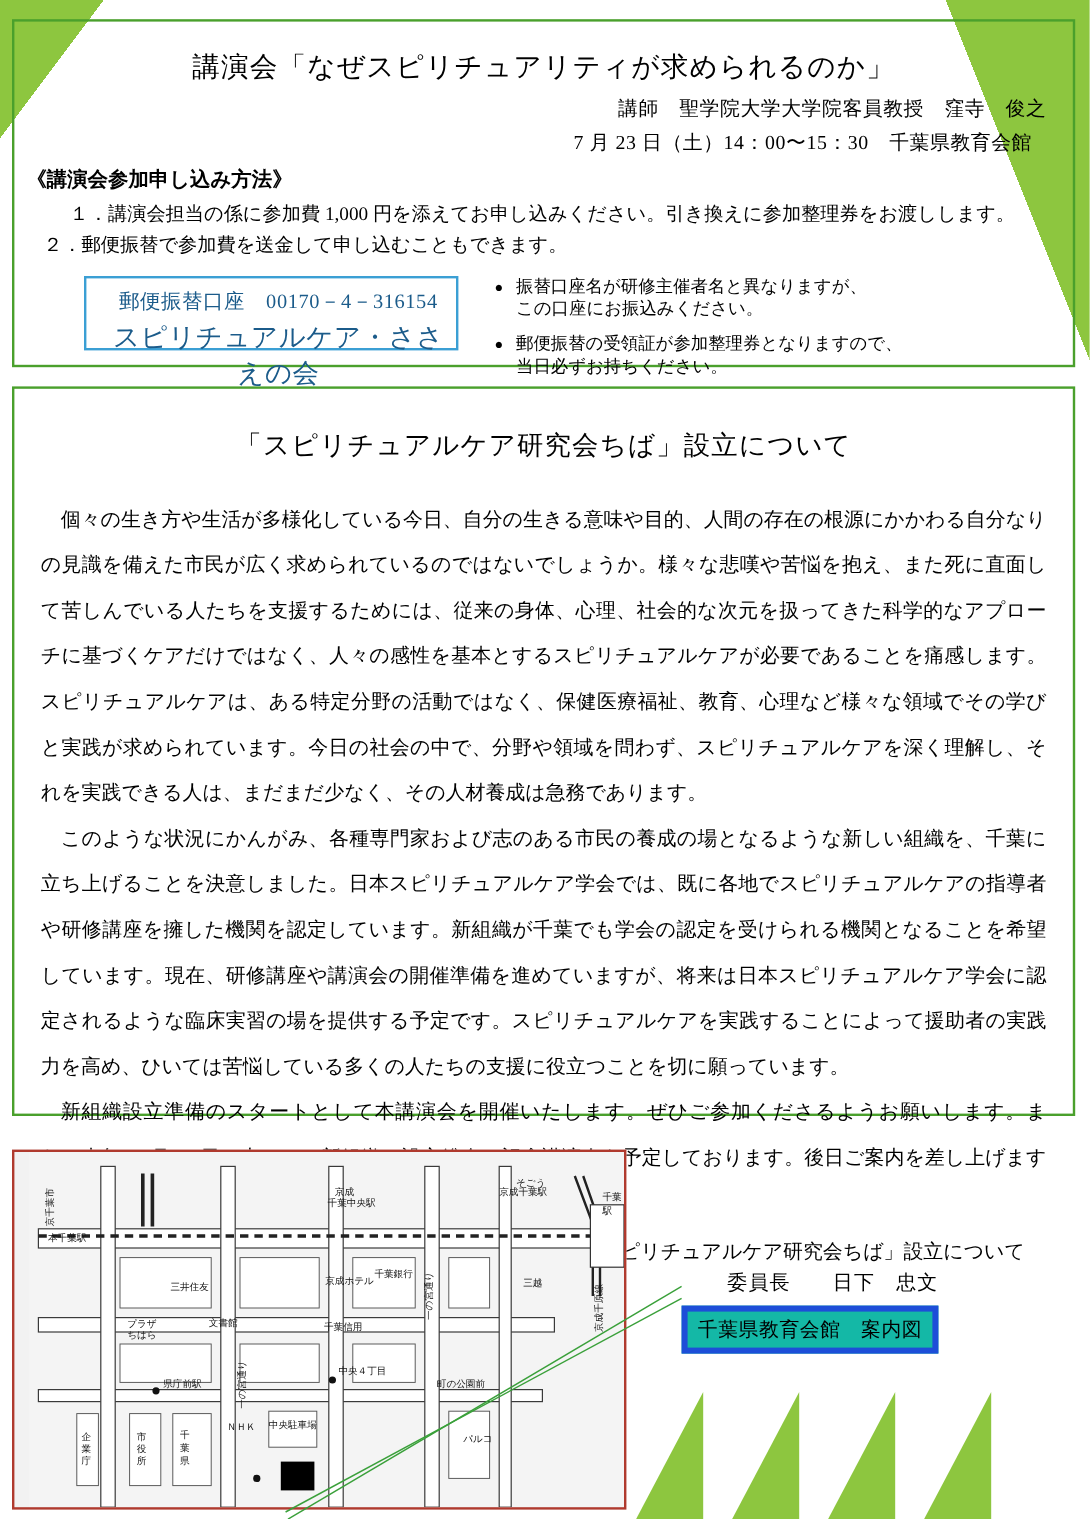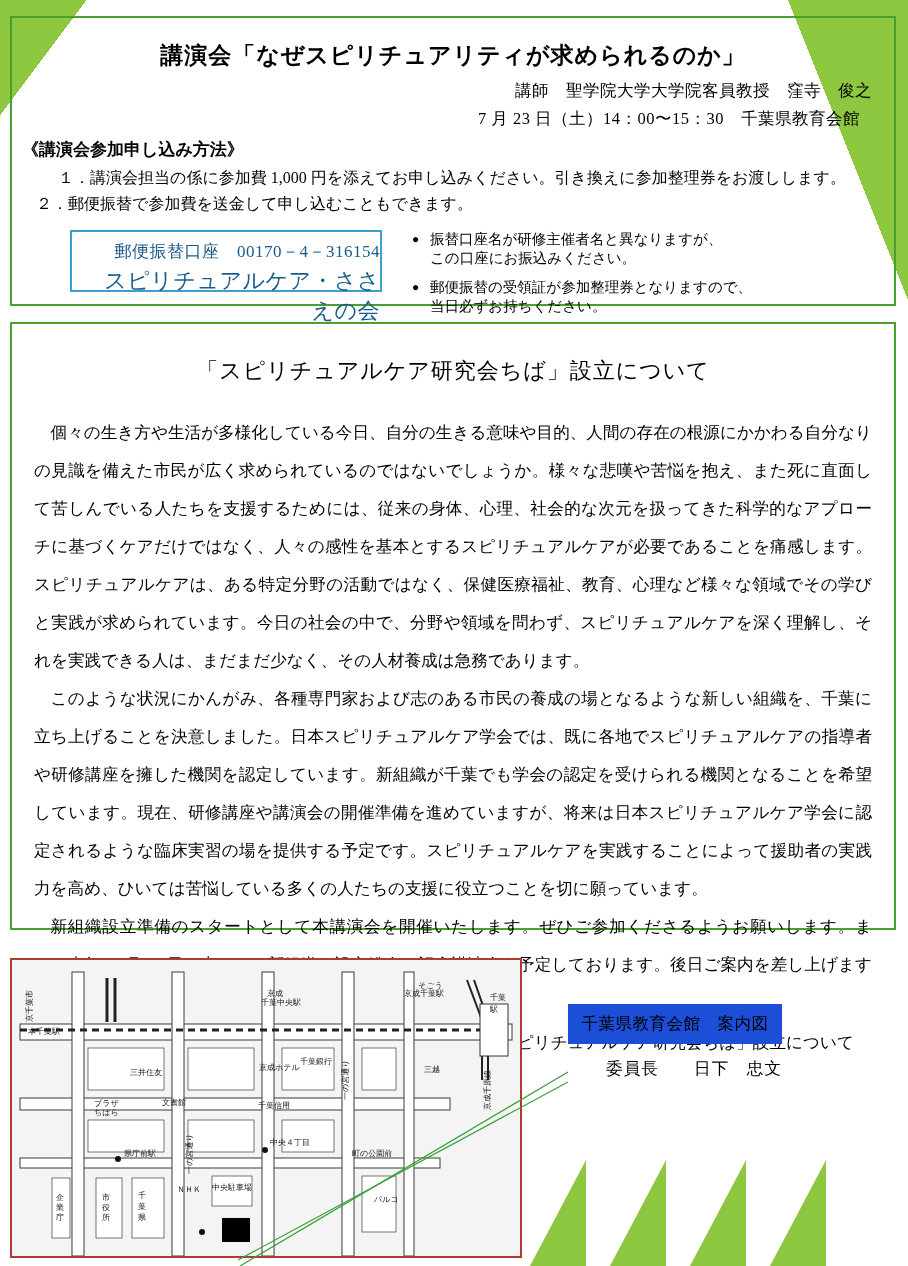--- a/index.html
+++ b/index.html
@@ -43,21 +43,21 @@
     background: transparent;
     z-index: 2;
   }
   .sec1-inner { position: relative; width: 100%; height: 100%; }
 
   .lecture-title {
     position: absolute;
     top: 22px; left: 0; right: 0;
     text-align: center;
     font-size: 23px;
-    font-weight: bold;
+    font-weight: normal;
     letter-spacing: 1px;
   }
   .lecturer-line {
     position: absolute;
     top: 62px; right: 22px;
     font-size: 16.5px;
     letter-spacing: 0.5px;
   }
   .datetime-line {
     position: absolute;
@@ -85,21 +85,21 @@
 
   .account-box {
     position: absolute;
     top: 212px; left: 58px;
     width: 312px;
     height: 62px;
     border: 2px solid #3b9fd4;
     box-sizing: border-box;
     color: #1b5b8a;
     padding-top: 8px;
-    text-align: right;
+    text-align: center;
     padding-left: 12px;
   }
   .account-box .l1 { font-size: 17px; letter-spacing: 0.5px; }
   .account-box .l2 { font-size: 22px; margin-top: 3px; letter-spacing: 0.5px; }
 
   .notes {
     position: absolute;
     top: 212px; left: 400px;
     width: 470px;
   }
@@ -198,31 +198,32 @@
   .map-box {
     position: absolute;
     top: 958px; left: 10px;
     width: 512px;
     height: 300px;
     border: 2px solid #b03a2e;
     box-sizing: border-box;
     background: #f2f2f2;
     overflow: hidden;
     z-index: 3;
+    padding-left: 12px;
   }
   .map-svg { display: block; }
 
   .callout {
     position: absolute;
-    top: 1004px; left: 568px;
+    top: 1088px; left: 568px;
     width: 214px;
     height: 40px;
     border: 5px solid #1d4ed8;
     box-sizing: border-box;
-    background: #1d4ed8;
+    background: #14b8a6;
     display: flex;
     align-items: center;
     justify-content: center;
     font-size: 16.5px;
     letter-spacing: 0.5px;
     z-index: 5;
   }
   .leader {
     position: absolute;
     top: 958px; left: 10px;

